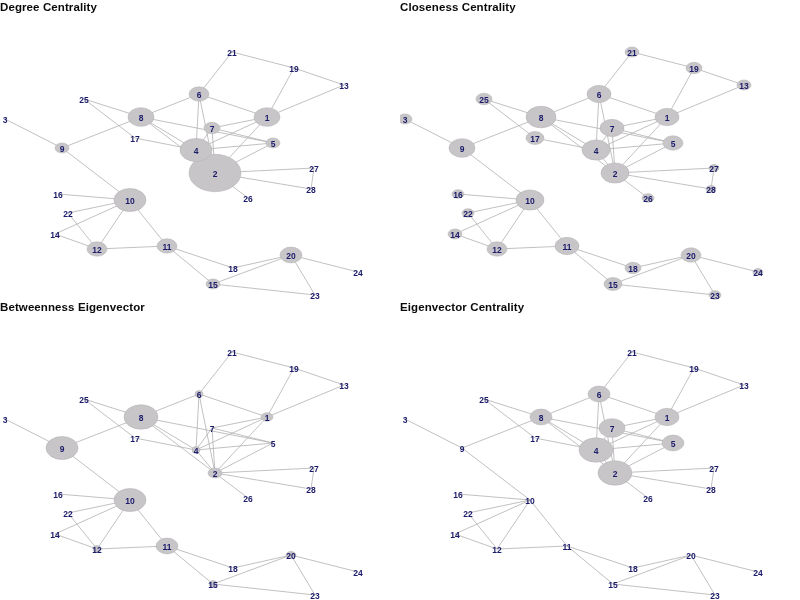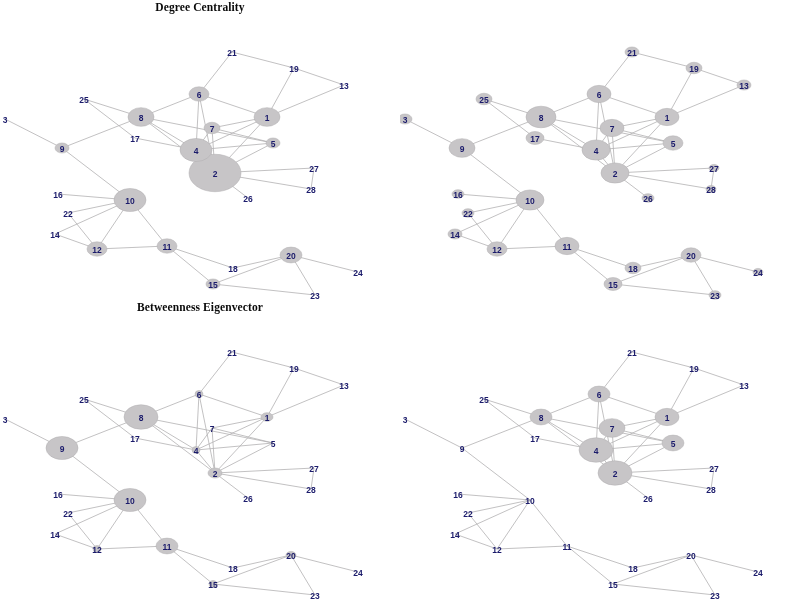--- a/index.html
+++ b/index.html
@@ -24,22 +24,21 @@
     width: 400px;
     height: 300px;
     background: #ffffff;
     overflow: hidden;
   }
   .panel-title {
     position: absolute;
     top: 1px;
     left: 0;
     width: 400px;
-    text-align: center;
-    font-family: Liberation Serif, serif;
+    font-family: Liberation Sans, sans-serif;
     font-size: 11.5px;
     font-weight: bold;
     color: #0a0a0a;
     letter-spacing: 0.1px;
     white-space: nowrap;
   }
   .net-svg {
     position: absolute;
     top: 0;
     left: 0;
@@ -161,20 +160,21 @@
           <text x="358" y="272.5" class="node-label" fill="#1b1b6b" font-size="8.5">24</text>
           <text x="84" y="99.5" class="node-label" fill="#1b1b6b" font-size="8.5">25</text>
           <text x="248" y="198.5" class="node-label" fill="#1b1b6b" font-size="8.5">26</text>
           <text x="314" y="168.5" class="node-label" fill="#1b1b6b" font-size="8.5">27</text>
           <text x="311" y="189.5" class="node-label" fill="#1b1b6b" font-size="8.5">28</text>
         </g>
       </svg>
   </div>
 
   <div class="panel" style="left:400px; top:0px;">
+    <div class="panel-title">Closeness Centrality</div>
     <svg class="net-svg" viewBox="0 0 400 300" id="svg-1">
         <g>
           <line x1="5" y1="119" x2="62" y2="148" class="edge" stroke="#b3b1b3"></line>
           <line x1="62" y1="148" x2="141" y2="117" class="edge" stroke="#b3b1b3"></line>
           <line x1="62" y1="148" x2="130" y2="200" class="edge" stroke="#b3b1b3"></line>
           <line x1="84" y1="99" x2="141" y2="117" class="edge" stroke="#b3b1b3"></line>
           <line x1="84" y1="99" x2="135" y2="138" class="edge" stroke="#b3b1b3"></line>
           <line x1="135" y1="138" x2="196" y2="150" class="edge" stroke="#b3b1b3"></line>
           <line x1="141" y1="117" x2="199" y2="94" class="edge" stroke="#b3b1b3"></line>
           <line x1="141" y1="117" x2="196" y2="150" class="edge" stroke="#b3b1b3"></line>
@@ -367,20 +367,21 @@
           <text x="358" y="272.5" class="node-label" fill="#1b1b6b" font-size="8.5">24</text>
           <text x="84" y="99.5" class="node-label" fill="#1b1b6b" font-size="8.5">25</text>
           <text x="248" y="198.5" class="node-label" fill="#1b1b6b" font-size="8.5">26</text>
           <text x="314" y="168.5" class="node-label" fill="#1b1b6b" font-size="8.5">27</text>
           <text x="311" y="189.5" class="node-label" fill="#1b1b6b" font-size="8.5">28</text>
         </g>
       </svg>
   </div>
 
   <div class="panel" style="left:400px; top:300px;">
+    <div class="panel-title">Eigenvector Centrality</div>
     <svg class="net-svg" viewBox="0 0 400 300" id="svg-3">
         <g>
           <line x1="5" y1="119" x2="62" y2="148" class="edge" stroke="#b3b1b3"></line>
           <line x1="62" y1="148" x2="141" y2="117" class="edge" stroke="#b3b1b3"></line>
           <line x1="62" y1="148" x2="130" y2="200" class="edge" stroke="#b3b1b3"></line>
           <line x1="84" y1="99" x2="141" y2="117" class="edge" stroke="#b3b1b3"></line>
           <line x1="84" y1="99" x2="135" y2="138" class="edge" stroke="#b3b1b3"></line>
           <line x1="135" y1="138" x2="196" y2="150" class="edge" stroke="#b3b1b3"></line>
           <line x1="141" y1="117" x2="199" y2="94" class="edge" stroke="#b3b1b3"></line>
           <line x1="141" y1="117" x2="196" y2="150" class="edge" stroke="#b3b1b3"></line>

